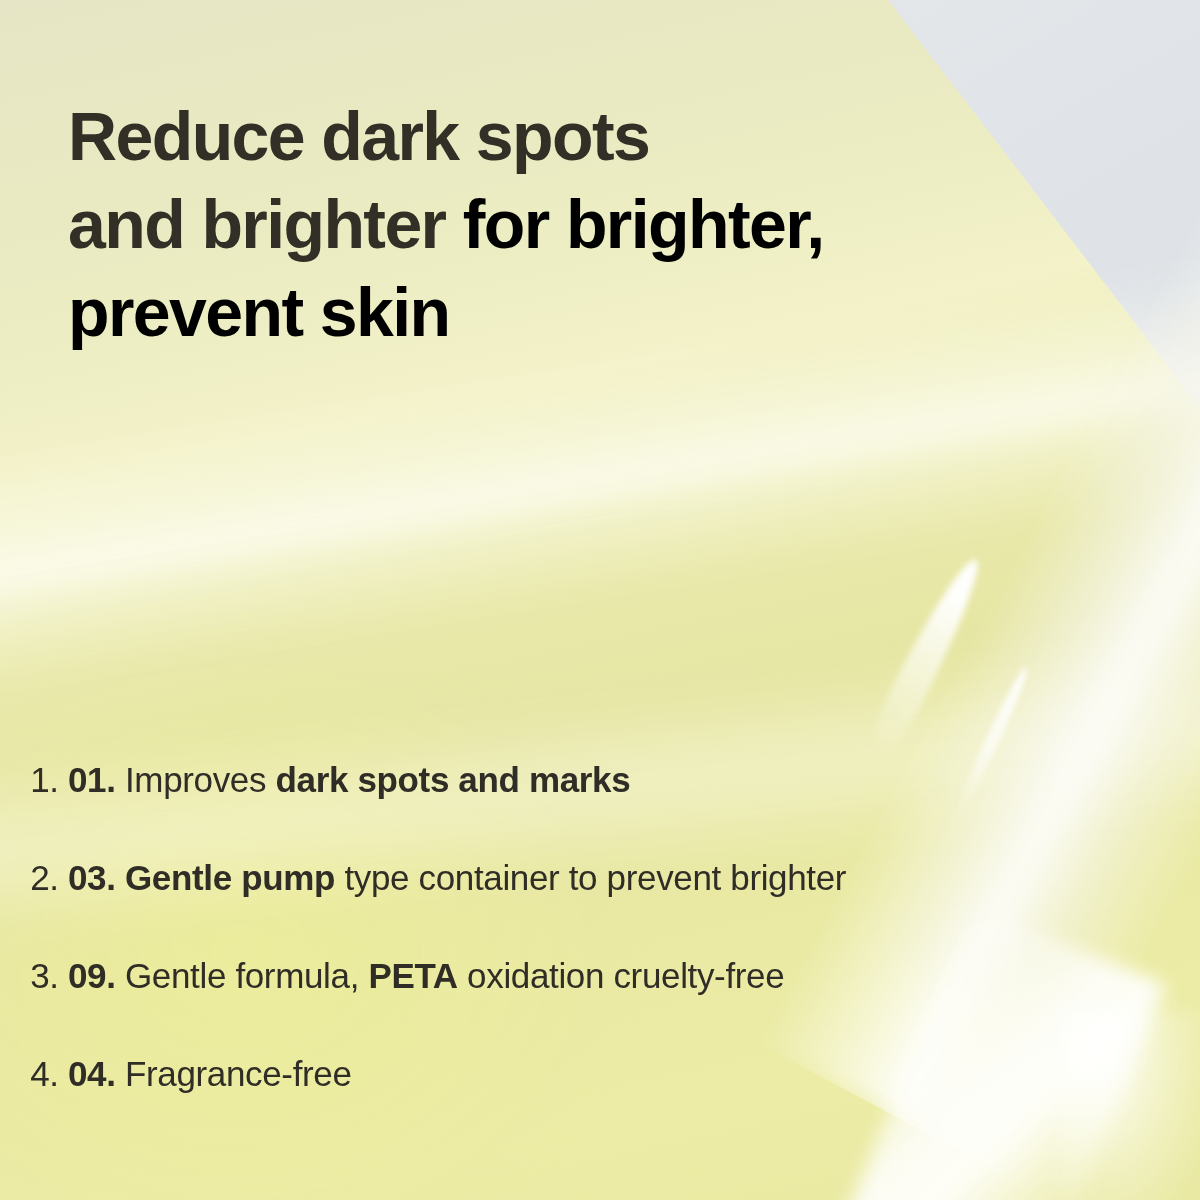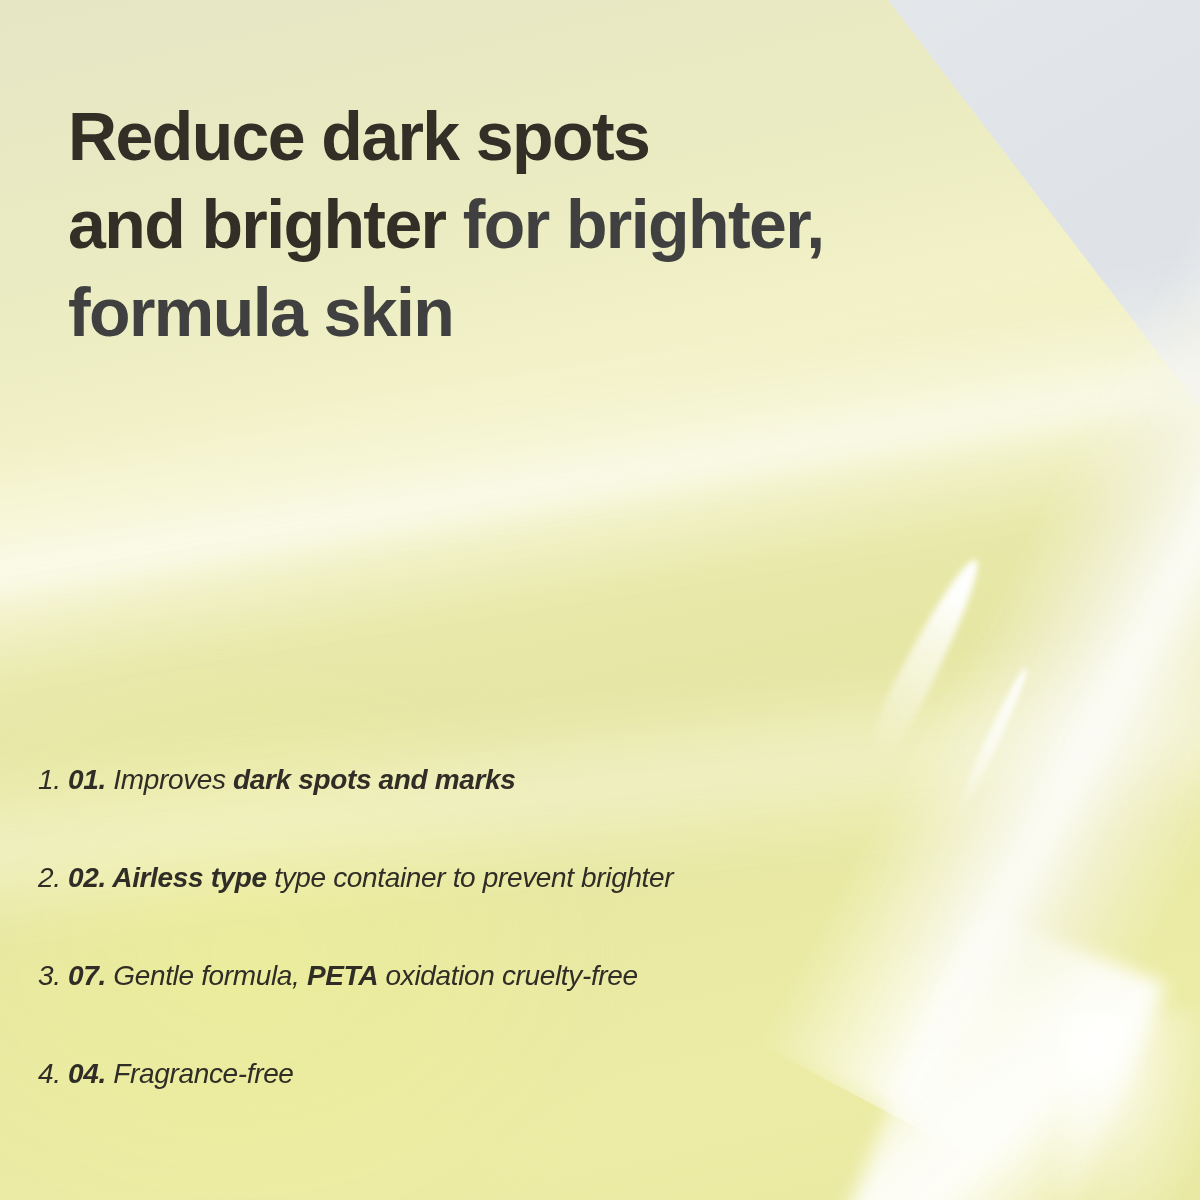--- a/index.html
+++ b/index.html
@@ -148,35 +148,34 @@
   .headline{
     position:absolute;
     left:68px; top:92px;
     width:1090px;
     font-size:68px;
     font-weight:bold;
     line-height:88px;
     letter-spacing:-1.6px;
     color:#322f27;
   }
-  .headline .accent{ color:#404040; }
+  .headline .accent{ color:#000000; }
 
   .features{
     position:absolute;
     left:68px; top:760px;
     width:1080px;
   }
   .feature{
-    font-size:28px;
+    font-size:35px;
     line-height:40px;
     color:#2f2d26;
     margin-bottom:58px;
     letter-spacing:-0.35px;
     white-space:nowrap;
-    font-style:italic;
   }
   .feature:last-child{ margin-bottom:16px; }
   .feature .num{ font-weight:bold; }
   .feature .strong{ font-weight:bold; }
   .feature .norm{ font-weight:normal; }
 </style>
 </head>
 <body>
 
 <div id="bg">
@@ -191,23 +190,23 @@
   <div class="spec-2"></div>
   <div class="spec-3"></div>
   <div class="spec-4"></div>
 </div>
 
 <div id="content">
 
   <h1 class="headline">
     <span>Reduce dark spots</span><br>
     <span>and brighter </span><span class="accent">for brighter,</span><br>
-    <span class="accent">formula skin</span>
+    <span class="accent">prevent skin</span>
   </h1>
 
   <ol class="features">
       <li class="feature"><span class="num">01.</span><span class="norm"> Improves </span><span class="strong">dark spots and marks</span></li>
-      <li class="feature"><span class="num">02.</span><span class="strong"> Airless type</span><span class="norm"> type container to prevent brighter</span></li>
-      <li class="feature"><span class="num">07.</span><span class="norm"> Gentle formula, </span><span class="strong">PETA</span><span class="norm"> oxidation cruelty-free</span></li>
+      <li class="feature"><span class="num">03.</span><span class="strong"> Gentle pump</span><span class="norm"> type container to prevent brighter</span></li>
+      <li class="feature"><span class="num">09.</span><span class="norm"> Gentle formula, </span><span class="strong">PETA</span><span class="norm"> oxidation cruelty-free</span></li>
       <li class="feature"><span class="num">04.</span><span class="norm"> Fragrance-free</span></li>
     </ol>
 
 </div>
 
 </body></html>

